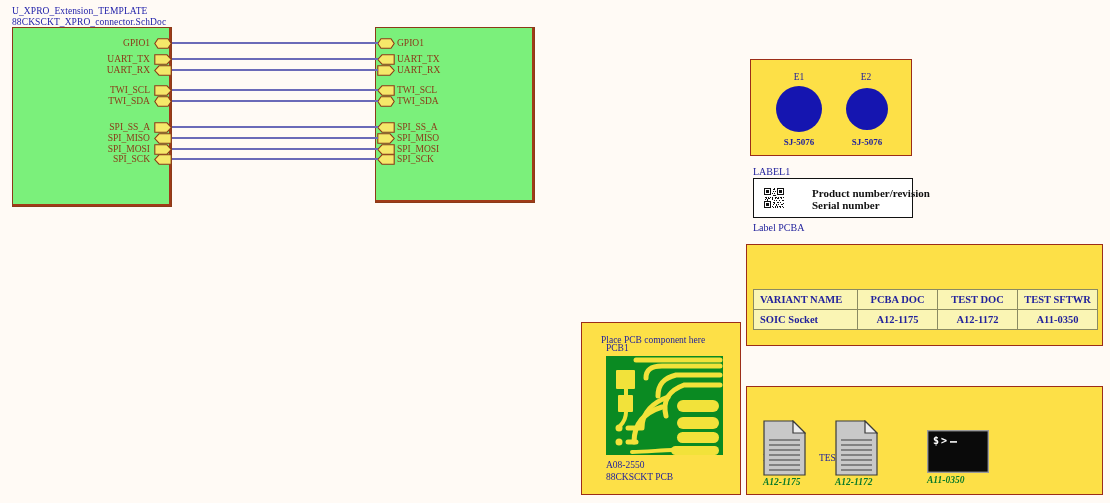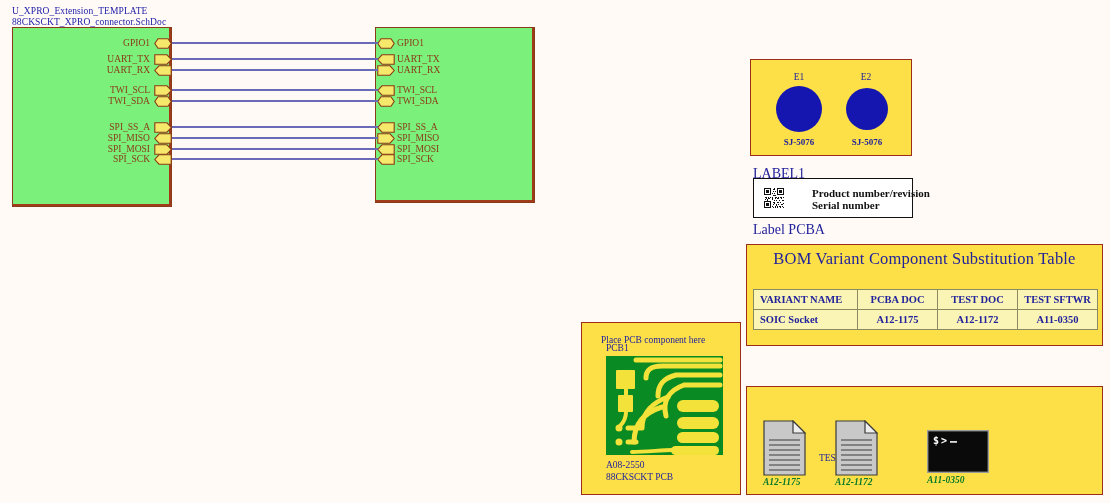--- a/index.html
+++ b/index.html
@@ -102,21 +102,21 @@
     font-size: 11px;
     font-weight: bold;
     color: #111;
     line-height: 10px;
     white-space: nowrap;
     margin-left: 20px;
   }
   .blue-anno {
     position: absolute;
     font-family: "Liberation Serif", serif;
-    font-size: 14px;
+    font-size: 10px;
     color: #22229c;
     white-space: nowrap;
   }
 
   
   #bom-panel { }
   .bom-title {
     position: absolute;
     left: 0; right: 0; top: 4px;
     text-align: center;
@@ -422,21 +422,20 @@
             <rect x="20" y="20" width="1" height="1"></rect>
         </g>
       </svg>
     </span>
     <div class="label-text" style="left:38px; top:9px;">Product number/revision</div>
     <div class="label-text" style="left:38px; top:21px;">Serial number</div>
   </div>
   <div class="blue-anno" style="left:753px; top:222px;">Label PCBA</div>
 
   <div class="panel" id="bom-panel" style="left:746px; top:244px; width:357px; height:102px;">
-    <div class="bom-title">BOM Variant Component Substitution Table</div>
     <table class="bom">
       <thead>
         <tr>
           <th class="c0">VARIANT NAME</th>
           <th class="c1">PCBA DOC</th>
           <th class="c2">TEST DOC</th>
           <th class="c3">TEST SFTWR</th>
         </tr>
       </thead>
       <tbody>

